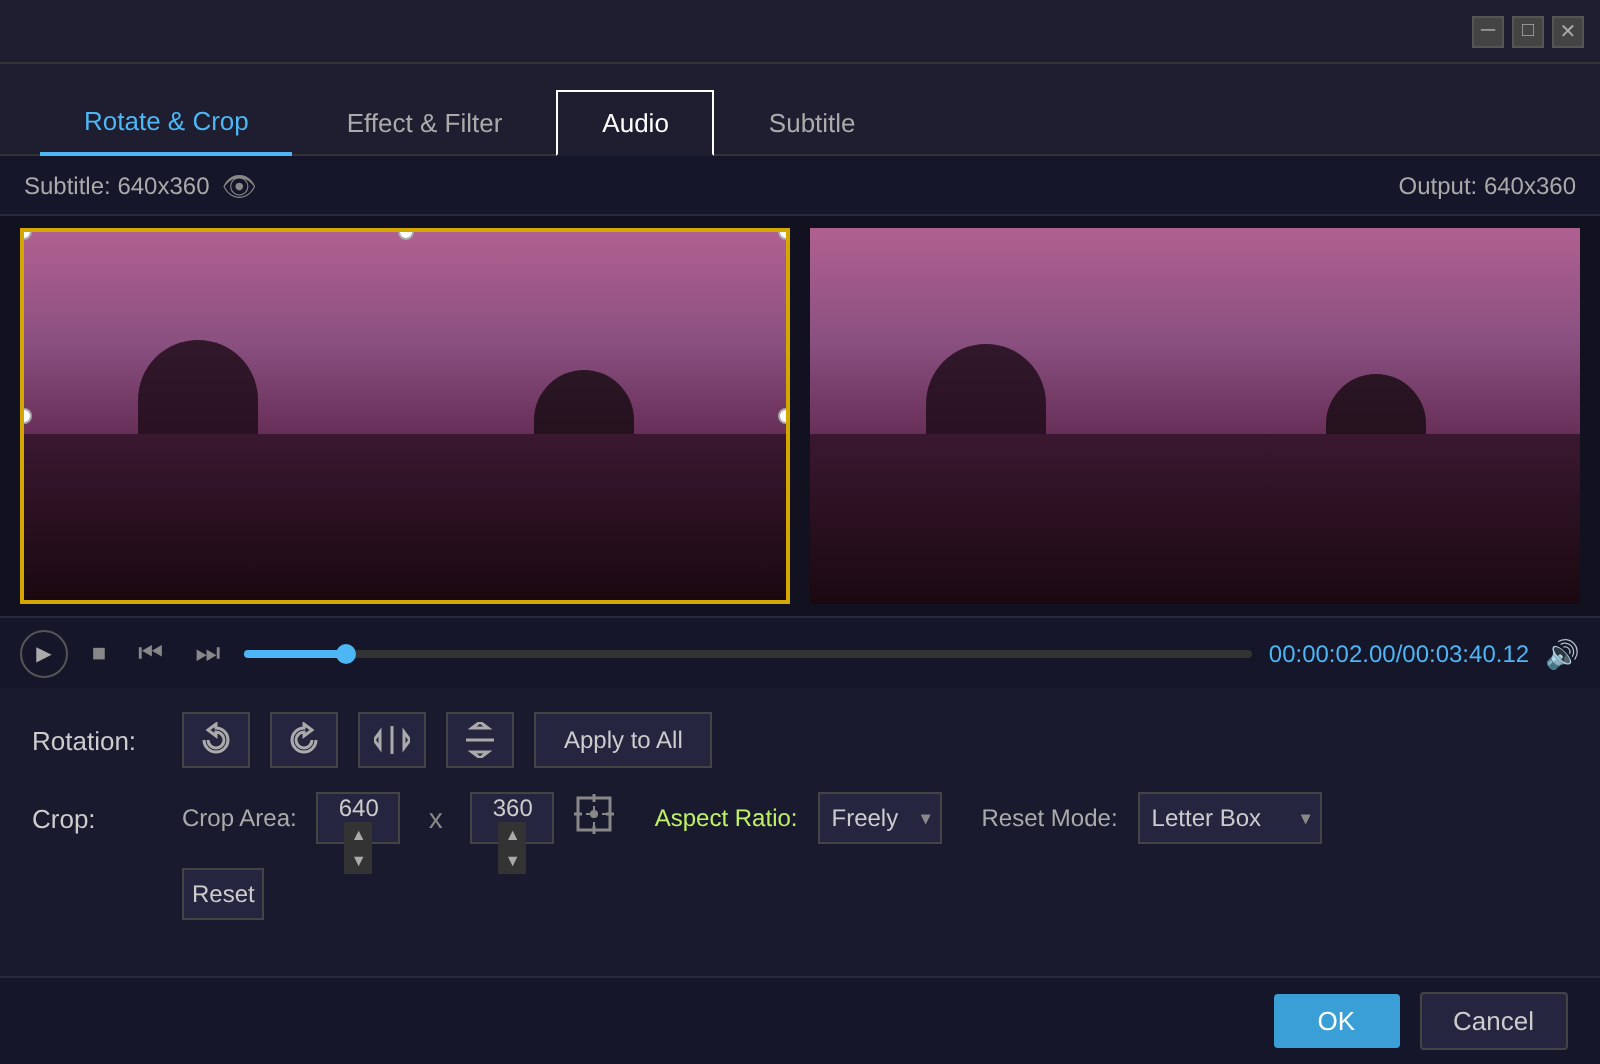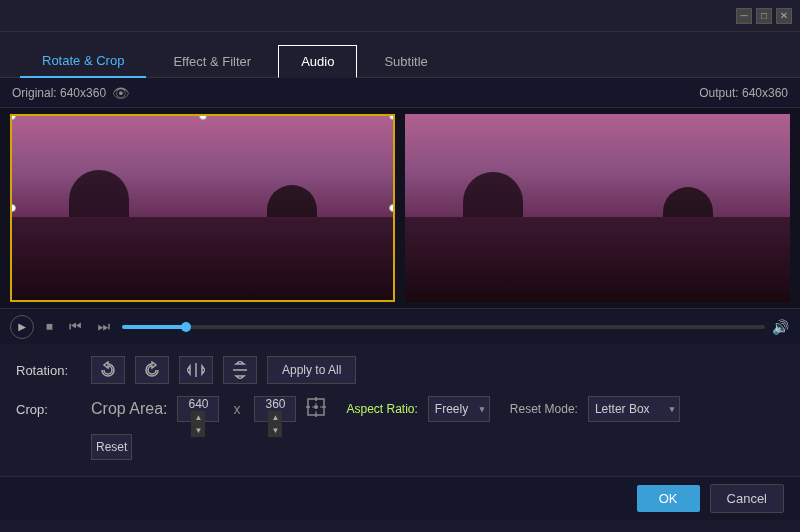--- a/index.html
+++ b/index.html
@@ -282,21 +282,21 @@
       padding: 4px 14px;
       background: #252540;
       border: 1px solid #444;
       color: #ccc;
       cursor: pointer;
       font-size: 12px;
       height: 28px;
     }
     .crop-label-sm {
       color: #aaa;
-      font-size: 16px;
+      font-size: 12px;
     }
     .number-input-group {
       display: flex;
       align-items: center;
       background: #252540;
       border: 1px solid #444;
       height: 26px;
       flex-direction: column;
     }
     .number-input {
@@ -377,21 +377,21 @@
       border: 1px solid #444;
       color: #ccc;
       cursor: pointer;
       font-size: 12px;
       height: 26px;
     }
 
     
     .bottom-bar {
       position: absolute;
-      bottom: 12px;
+      bottom: 0;
       width: 100%;
       height: 44px;
       background: #16162a;
       display: flex;
       align-items: center;
       justify-content: flex-end;
       padding-right: 16px;
       gap: 10px;
       border-top: 1px solid #2a2a3e;
     }
@@ -441,21 +441,21 @@
 
 <div class="tabs">
   <div class="tab active">Rotate &amp; Crop</div>
   <div class="tab">Effect &amp; Filter</div>
   <div class="tab selected-box">Audio</div>
   <div class="tab">Subtitle</div>
 </div>
 
 <div class="file-info-bar">
   <div class="file-original">
-    <span>Original: 640x360</span>
+    <span>Subtitle: 640x360</span>
     <span style="color:#888;font-size:14px;">👁</span>
   </div>
   <div class="file-output">Output: 640x360</div>
 </div>
 
 <div class="preview-area">
 
   <div class="video-preview">
     <div class="video-frame video-frame-left">
       <div class="figure figure-left"></div>
@@ -538,20 +538,23 @@
 <div class="playback-bar">
   <div class="play-btn">▶</div>
   <div class="ctrl-btn">⏹</div>
   <div class="ctrl-btn">⏮</div>
   <div class="ctrl-btn">⏭</div>
   <div class="progress-bar-container">
     <div class="progress-bar-fill">
       <div class="progress-handle"></div>
     </div>
   </div>
+  <div class="time-display">
+    <span>00:00:02.00</span><span>/</span><span>00:03:40.12</span>
+  </div>
   <div class="volume-icon">🔊</div>
 </div>
 
 <div class="controls-panel">
 
   <div class="control-row">
     <div class="control-label">Rotation:</div>
     <div class="rotate-btn" title="Rotate Left">
       <svg width="18" height="18" viewBox="0 0 18 18" fill="none" xmlns="http://www.w3.org/2000/svg">
         <path d="M3 9A6 6 0 1 0 9 3V1L5 4l4 3V5a4 4 0 1 1-4 4" stroke="#aaa" stroke-width="1.5" fill="none"></path>

